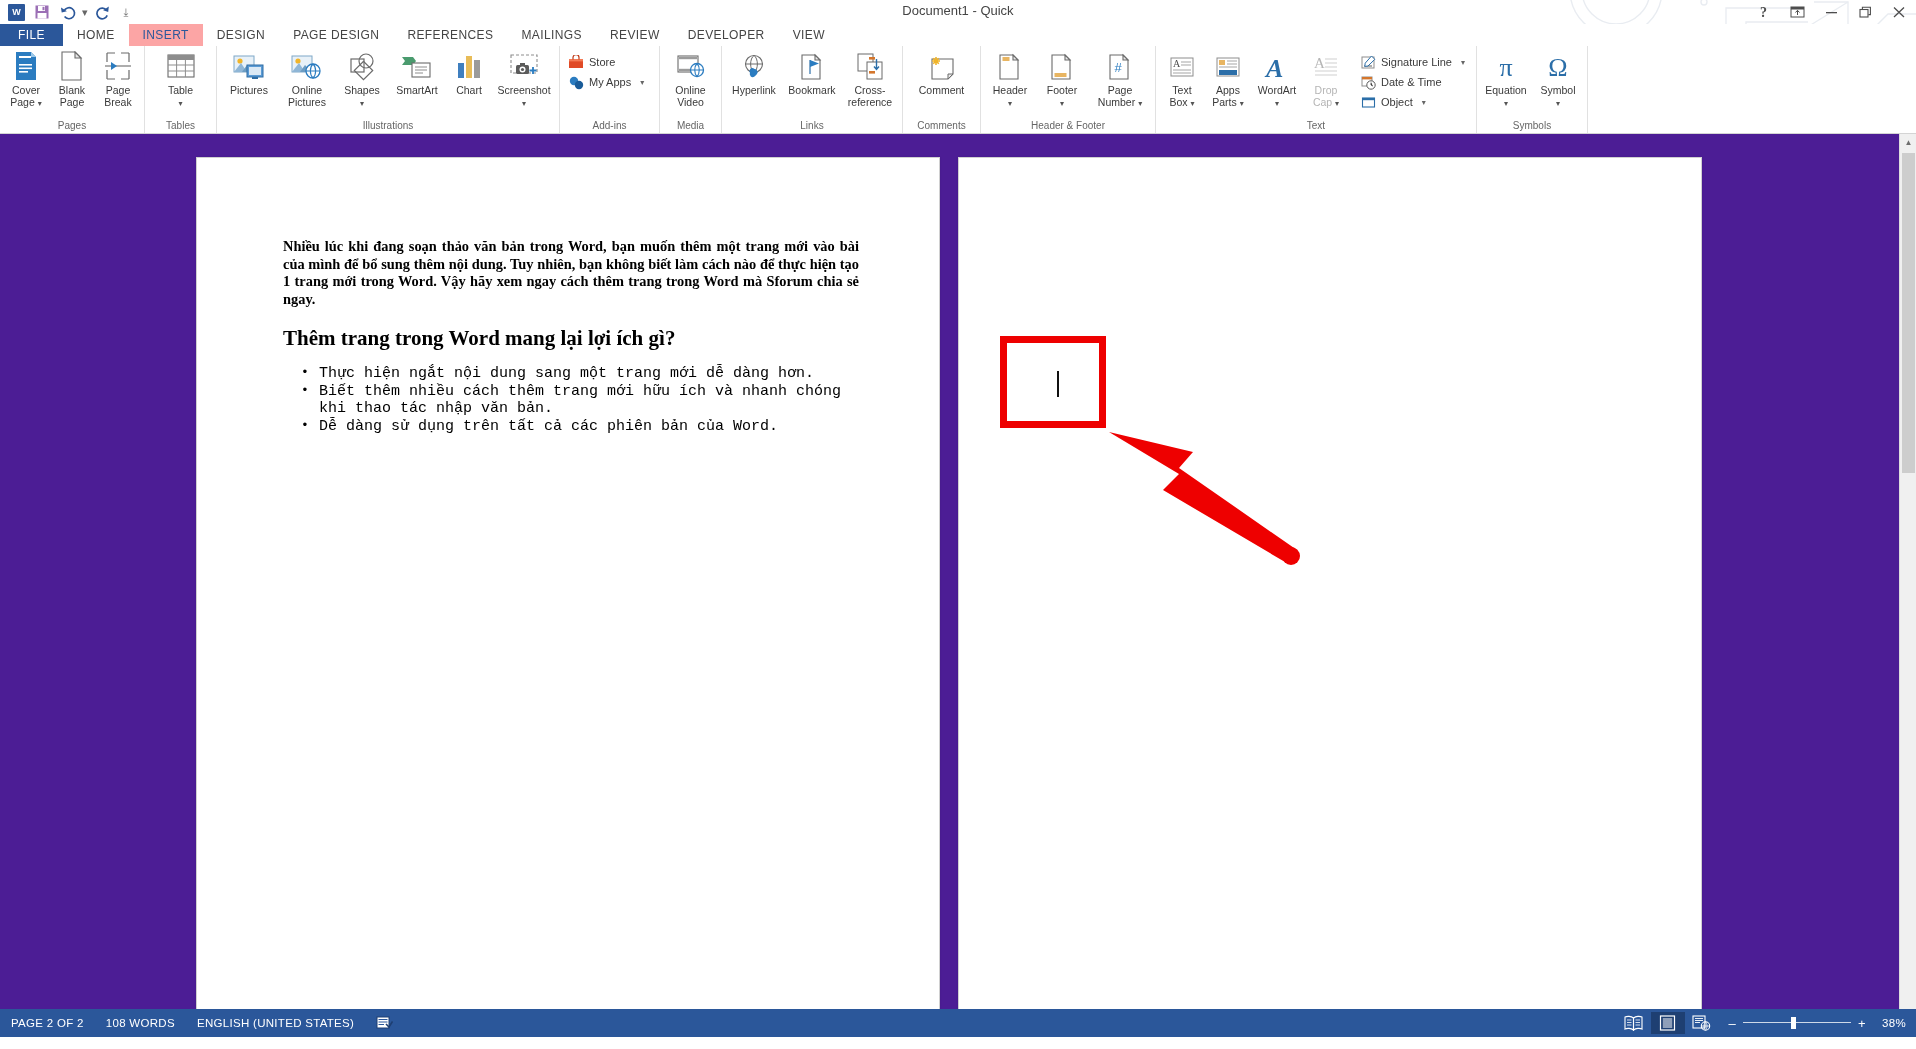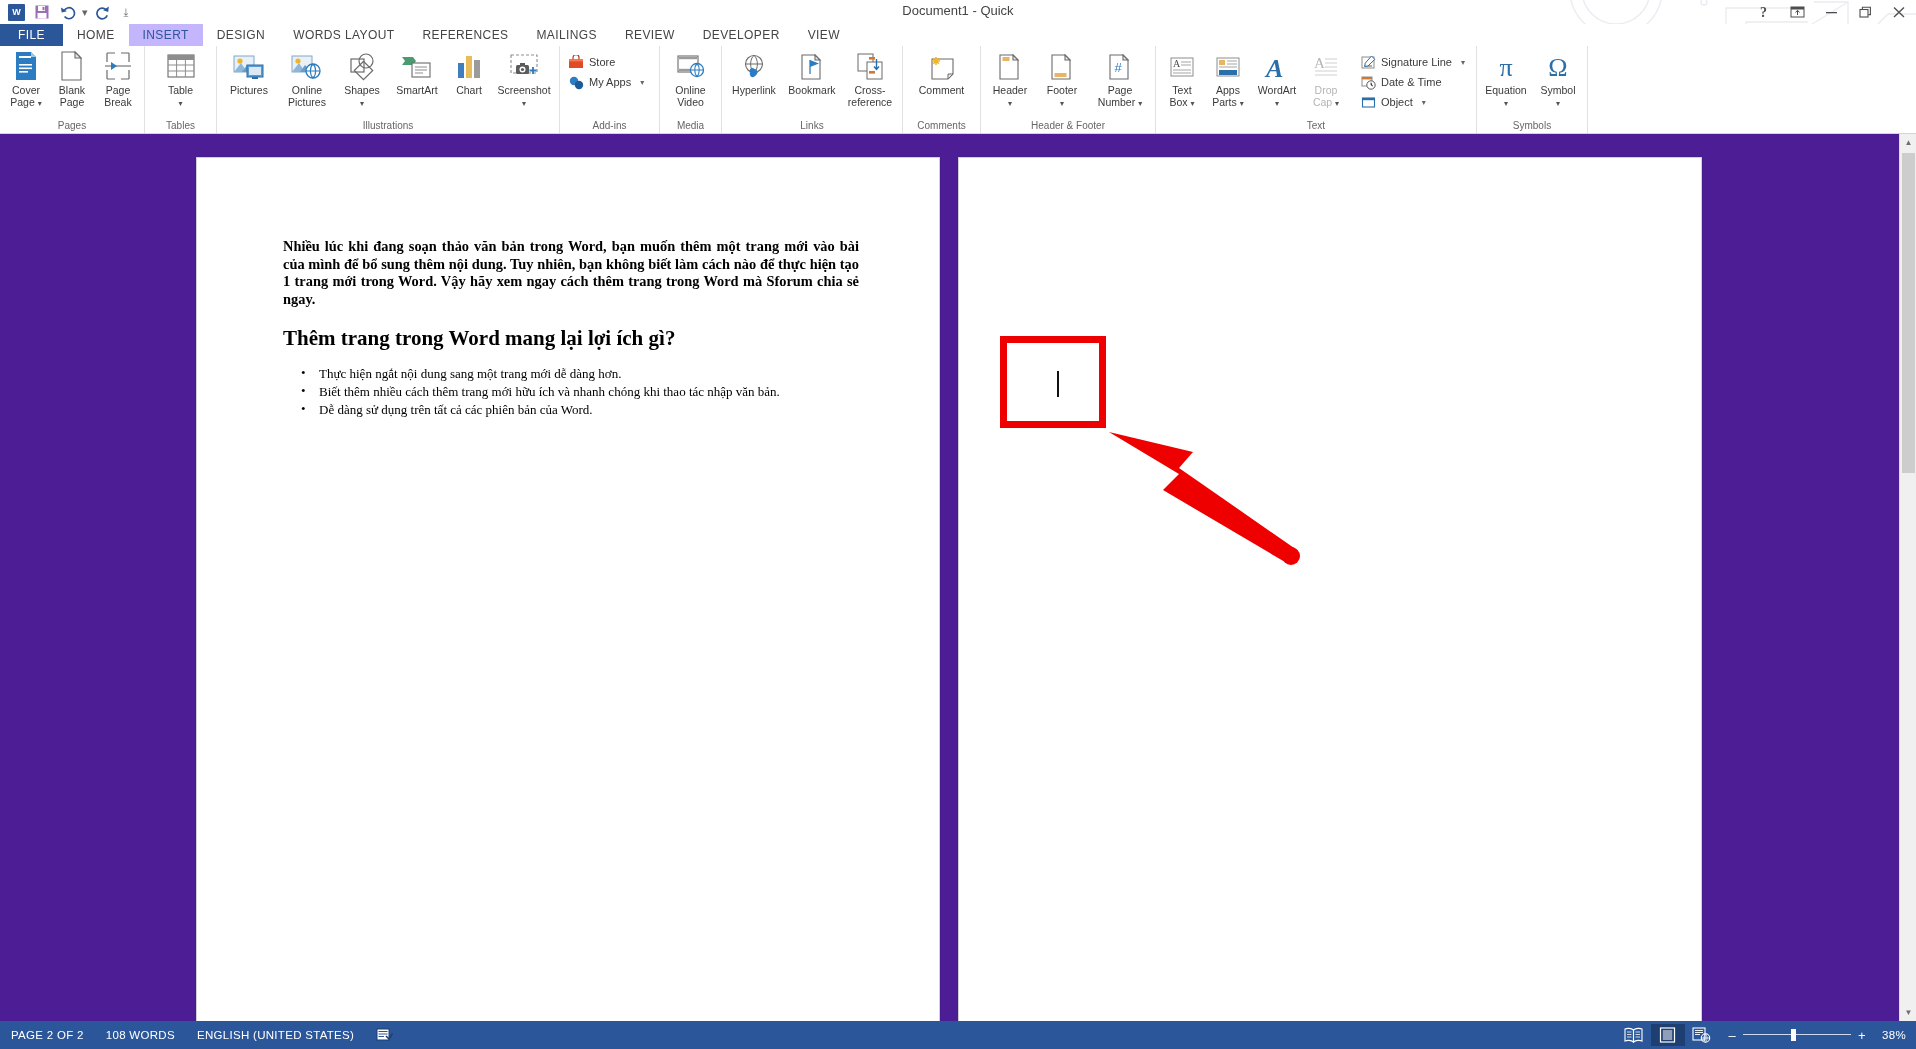--- a/index.html
+++ b/index.html
@@ -53,21 +53,21 @@
   }
   .tab-file {
     background: #2b579a; color: #fff; font-size: 12px; letter-spacing: .4px;
     padding: 0 18px; display: flex; align-items: center; height: 22px;
   }
   .tab {
     font-size: 12px; color: #444; letter-spacing: .4px;
     padding: 0 14px; display: flex; align-items: center; height: 22px;
     background: transparent;
   }
-  .tab.active { color: #2b579a; background: #c4b5fd; }
+  .tab.active { color: #2b579a; background: #fca5a5; }
 
   
   .ribbon {
     position: absolute; top: 46px; left: 0; width: 1916px; height: 88px;
     background: #ffffff; border-bottom: 1px solid #d4d4d4;
     display: flex; align-items: stretch;
   }
   .rgroup {
     position: relative; display: flex; flex-direction: column;
     border-right: 1px solid #e1e1e1; padding: 2px 3px 0 3px;
@@ -118,22 +118,22 @@
     font-family: "Liberation Serif", serif;
     font-weight: bold; font-size: 14.4px; line-height: 17.6px;
     color: #000; text-align: justify; margin-bottom: 18px;
   }
   .doc-h2 {
     font-family: "Liberation Serif", serif;
     font-weight: bold; font-size: 21px; color: #000; margin-bottom: 14px;
   }
   .doc-list { list-style: none; padding: 0; margin: 0; }
   .doc-list li {
-    font-family: Liberation Serif, serif;
-    font-size: 13px; line-height: 17px; color: #000;
+    font-family: Liberation Mono, monospace;
+    font-size: 15px; line-height: 17px; color: #000;
     padding-left: 36px; position: relative; margin-bottom: 1px;
   }
   .doc-list li::before {
     content: "\2022"; position: absolute; left: 18px; top: -1px; font-size: 13px;
   }
 
   
   .annot-box {
     position: absolute; left: 1000px; top: 202px; width: 106px; height: 92px;
     border: 7px solid #ee0000; background: transparent;
@@ -153,21 +153,21 @@
     display: flex; align-items: center; justify-content: center; font-size: 8px;
   }
   .vscroll .arrow.up { top: 0; }
   .vscroll .arrow.dn { bottom: 0; }
   .vscroll .thumb {
     position: absolute; left: 2px; top: 19px; width: 13px; height: 320px; background: #cdcdcd;
   }
 
   
   .statusbar {
-    position: absolute; bottom: 0; left: 0; width: 1916px; height: 28px;
+    position: absolute; bottom: 12px; left: 0; width: 1916px; height: 28px;
     background: #2b579a; color: #ffffff; display: flex; align-items: center;
     font-size: 11.5px; letter-spacing: .3px;
   }
   .sb-item { padding: 0 11px; white-space: nowrap; }
   .sb-right { position: absolute; right: 6px; display: flex; align-items: center; gap: 0; }
   .viewbtn {
     width: 34px; height: 22px; display: flex; align-items: center; justify-content: center;
   }
   .viewbtn.active { background: #1e3f72; }
   .zoomwrap { display: flex; align-items: center; gap: 7px; padding: 0 10px; }
@@ -281,21 +281,21 @@
           </svg>
       </div>
     </div>
   </div>
 
   <div class="tabbar">
     <div class="tab-file">FILE</div>
     <div class="tab">HOME</div>
     <div class="tab active">INSERT</div>
     <div class="tab">DESIGN</div>
-    <div class="tab">WORDS LAYOUT</div>
+    <div class="tab">PAGE DESIGN</div>
     <div class="tab">REFERENCES</div>
     <div class="tab">MAILINGS</div>
     <div class="tab">REVIEW</div>
     <div class="tab">DEVELOPER</div>
     <div class="tab">VIEW</div>
   </div>
 
   <div class="ribbon">
 
     <div class="rgroup">

